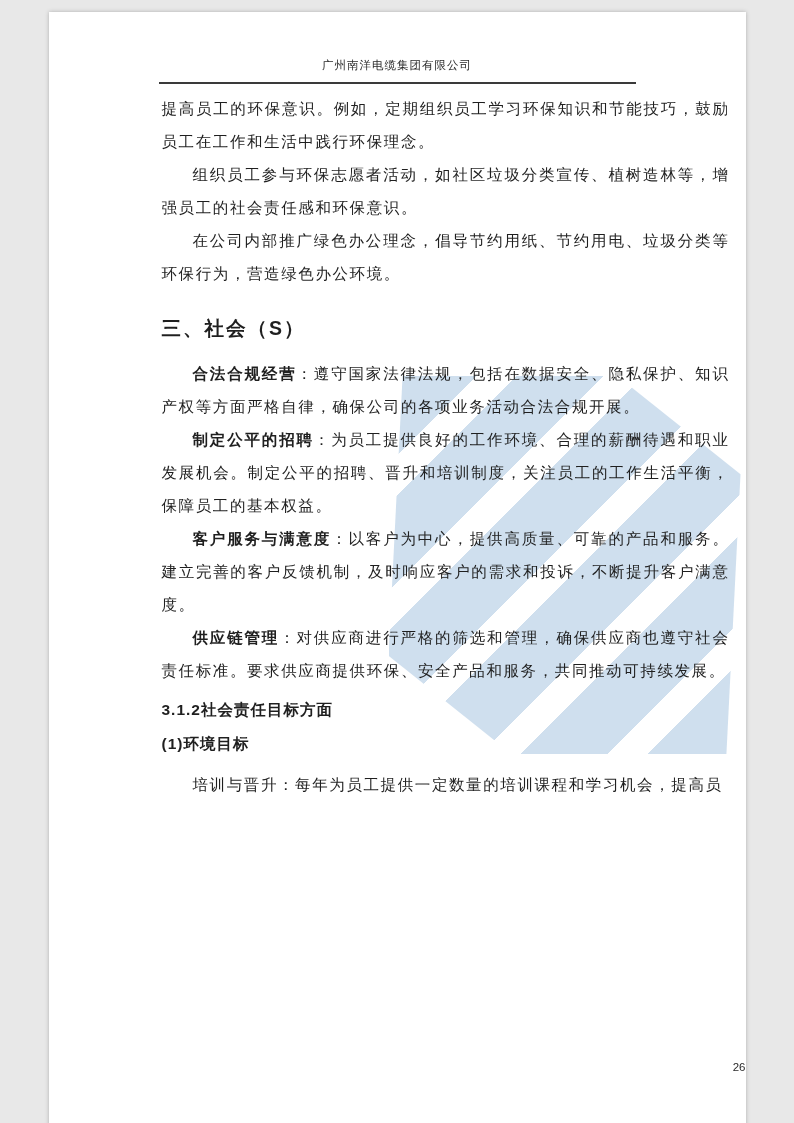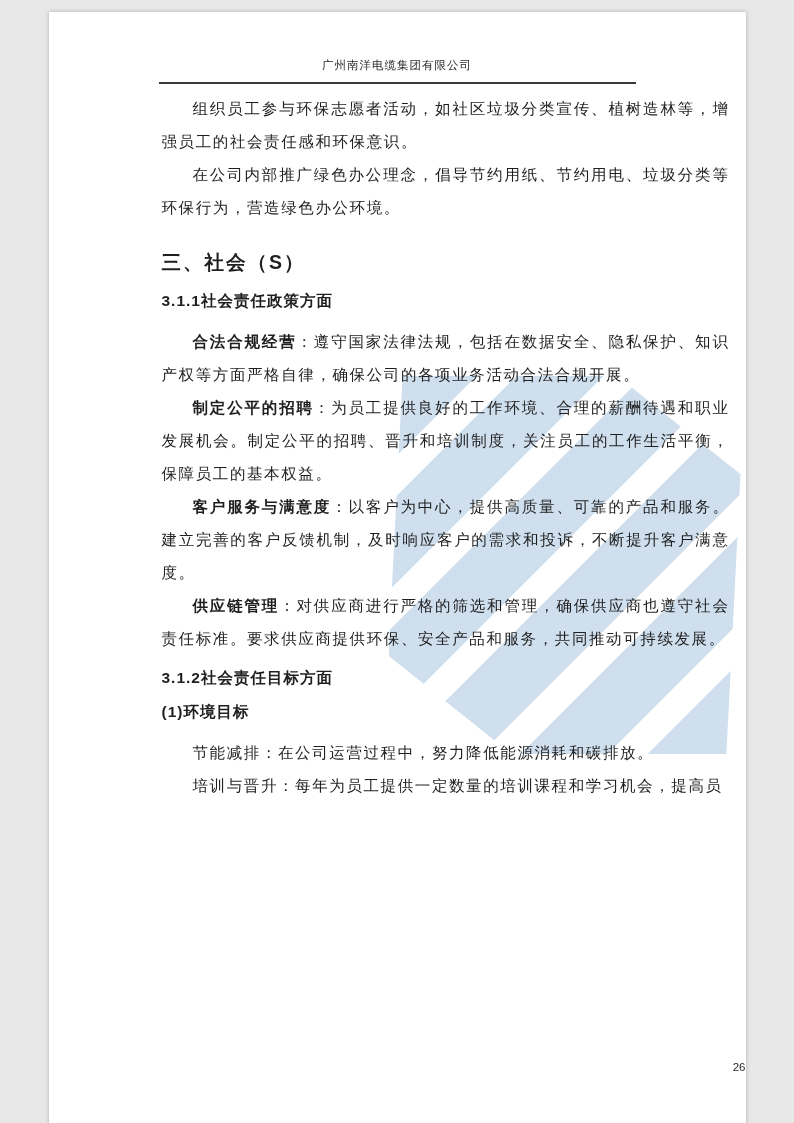--- a/index.html
+++ b/index.html
@@ -69,44 +69,43 @@
 
 <div class="page">
 
   <div class="doc-header">广州南洋电缆集团有限公司</div>
   <div class="header-rule"></div>
 
   <div class="watermark"></div>
 
   <div class="content">
 
+    <p class="body no-indent">提高员工的环保意识。例如，定期组织员工学习环保知识和节能技巧，鼓励员工在工作和生活中践行环保理念。</p>
 
     <p class="body">组织员工参与环保志愿者活动，如社区垃圾分类宣传、植树造林等，增强员工的社会责任感和环保意识。</p>
 
     <p class="body">在公司内部推广绿色办公理念，倡导节约用纸、节约用电、垃圾分类等环保行为，营造绿色办公环境。</p>
 
     <h1 class="sec">三、社会（S）</h1>
 
 
-    <h3 class="sub">3.1.1社会责任政策方面</h3>
 
     <p class="body"><span class="lead">合法合规经营</span><span>：遵守国家法律法规，包括在数据安全、隐私保护、知识产权等方面严格自律，确保公司的各项业务活动合法合规开展。</span></p>
 
     <p class="body"><span class="lead">制定公平的招聘</span><span>：为员工提供良好的工作环境、合理的薪酬待遇和职业发展机会。制定公平的招聘、晋升和培训制度，关注员工的工作生活平衡，保障员工的基本权益。</span></p>
 
     <p class="body"><span class="lead">客户服务与满意度</span><span>：以客户为中心，提供高质量、可靠的产品和服务。建立完善的客户反馈机制，及时响应客户的需求和投诉，不断提升客户满意度。</span></p>
 
 
     <p class="body"><span class="lead">供应链管理</span><span>：对供应商进行严格的筛选和管理，确保供应商也遵守社会责任标准。要求供应商提供环保、安全产品和服务，共同推动可持续发展。</span></p>
 
     <h3 class="sub">3.1.2社会责任目标方面</h3>
 
     <h3 class="sub">(1)环境目标</h3>
 
-    <p class="body">节能减排：在公司运营过程中，努力降低能源消耗和碳排放。</p>
 
 
 
     <p class="body">培训与晋升：每年为员工提供一定数量的培训课程和学习机会，提高员</p>
 
   </div>
 
   <div class="page-footer">26</div>
 
 </div>

